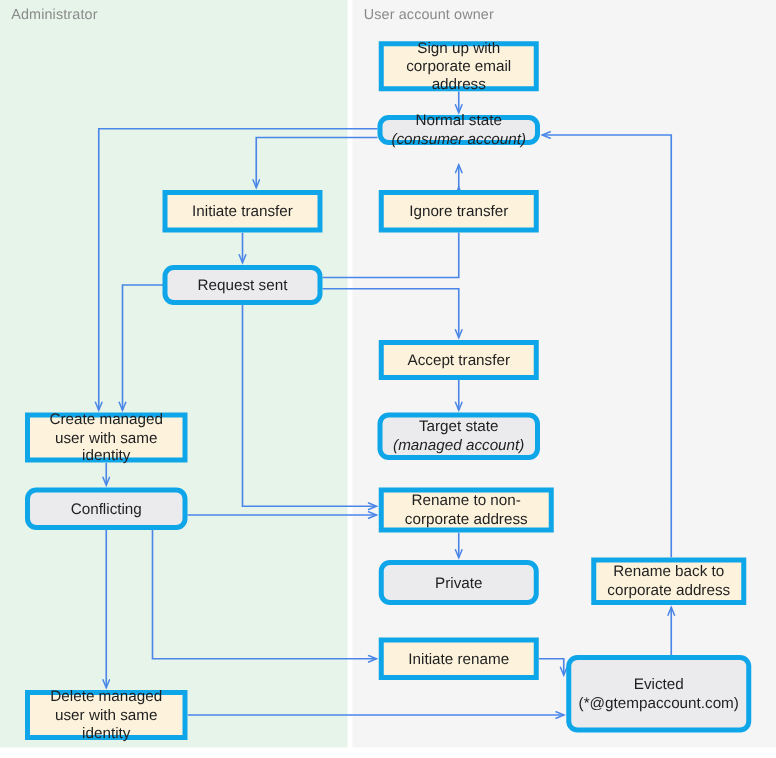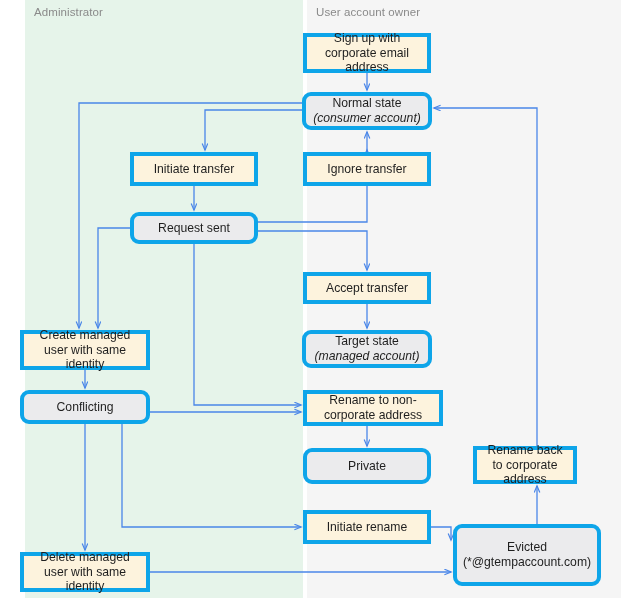--- a/index.html
+++ b/index.html
@@ -1,19 +1,19 @@
 <!DOCTYPE html>
 <html><head>
 <meta charset="utf-8">
 <style>
   html,body{margin:0;padding:0;background:#ffffff;}
   body{font-family:"Liberation Sans",sans-serif;}
   #stage{position:relative;width:621px;height:606px;overflow:hidden;background:#ffffff;}
 
-  .lane{position:absolute;top:0;height:598px;margin-left:25px;}
+  .lane{position:absolute;top:0;height:598px;}
   #lane-admin{left:0;width:278px;background:#e6f4ea;}
   #lane-user{left:282px;width:339px;background:#f5f5f5;}
 
   .lane-title{position:absolute;top:6px;font-size:11.5px;color:#8a8a8a;letter-spacing:.1px;}
   #lane-admin .lane-title{left:9px;}
   #lane-user .lane-title{left:9px;}
 
   svg#wires{position:absolute;left:0;top:0;width:621px;height:606px;pointer-events:none;}
 
   .node{position:absolute;box-sizing:border-box;border:4px solid #0ea5e9;
@@ -60,21 +60,21 @@
       <path d="M431,527 L451,527 L451,540"></path>
       <path d="M150,572 L451,572"></path>
       <path d="M537,524 L537,486"></path>
       <path d="M537,446 L537,108 L434,108"></path>
     </g>
   </svg>
 
   <div class="node action" style="left:303px;top:33px;width:128px;height:40px">
     <span>Sign up with corporate email address</span>
   </div>
-  <div class="node state" style="left:302px;top:92px;width:130px;height:38px">
+  <div class="node state" style="left:302px;top:92px;width:130px;height:24px">
     <span>
       <span>Normal state</span>
       <i>(consumer account)</i>
     </span>
   </div>
   <div class="node action" style="left:130px;top:152px;width:128px;height:34px">
     <span>Initiate transfer</span>
   </div>
   <div class="node action" style="left:303px;top:152px;width:128px;height:34px">
     <span>Ignore transfer</span>
@@ -96,21 +96,21 @@
   </div>
   <div class="node state" style="left:20px;top:390px;width:130px;height:34px">
     <span>Conflicting</span>
   </div>
   <div class="node action" style="left:303px;top:390px;width:140px;height:36px">
     <span>Rename to non-corporate address</span>
   </div>
   <div class="node state" style="left:303px;top:448px;width:128px;height:36px">
     <span>Private</span>
   </div>
-  <div class="node action" style="left:473px;top:446px;width:104px;height:38px">
+  <div class="node action" style="left:473px;top:446px;width:124px;height:38px">
     <span>Rename back to corporate address</span>
   </div>
   <div class="node action" style="left:303px;top:510px;width:128px;height:34px">
     <span>Initiate rename</span>
   </div>
   <div class="node action" style="left:20px;top:552px;width:130px;height:40px">
     <span>Delete managed user with same identity</span>
   </div>
   <div class="node state" style="left:453px;top:524px;width:148px;height:62px">
     <span>

